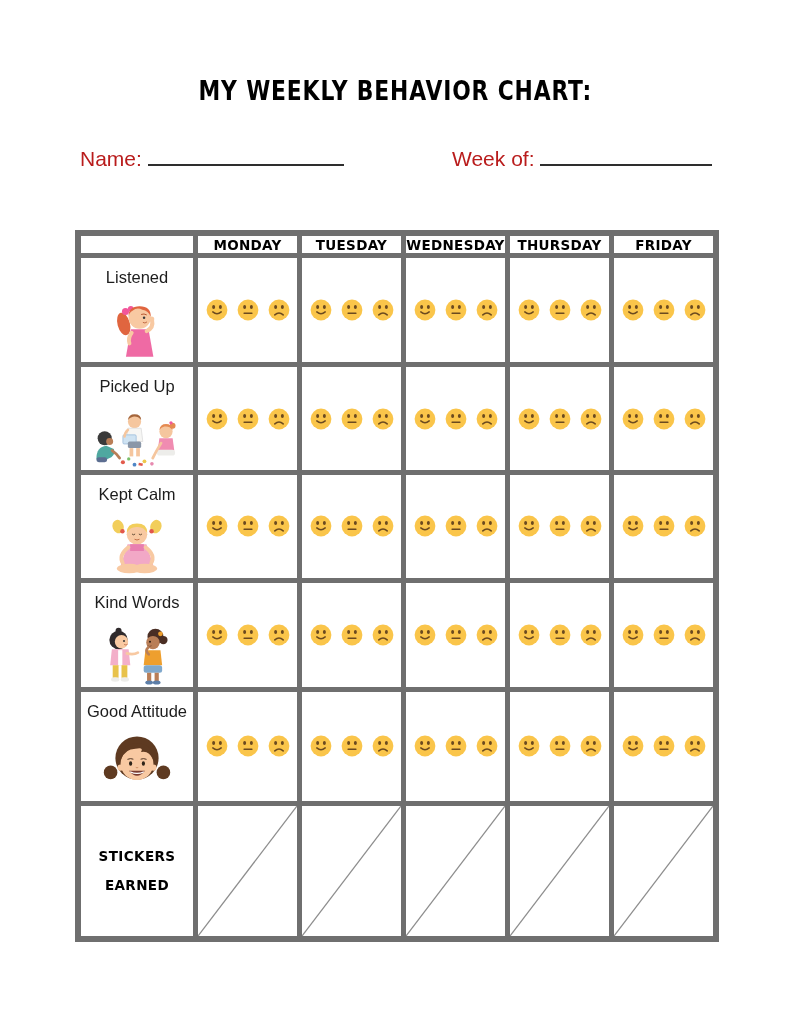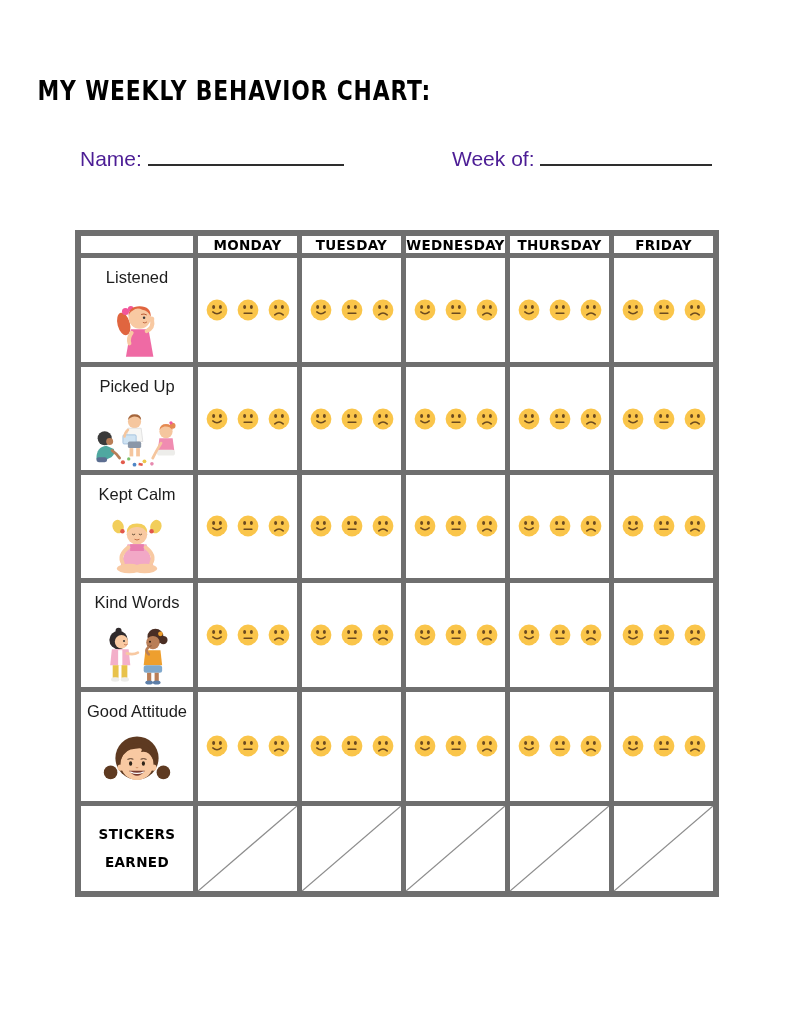--- a/index.html
+++ b/index.html
@@ -1,38 +1,38 @@
 <!DOCTYPE html>
 <html><head>
 <meta charset="utf-8">
 <style>
   html,body{margin:0;padding:0;background:#ffffff;}
   body{width:791px;height:1024px;font-family:"Liberation Sans",sans-serif;}
   .page{position:relative;width:791px;height:1024px;background:#fff;overflow:hidden;}
 
-  .title{position:absolute;top:76px;left:0;width:100%;text-align:left;color:#000;}
+  .title{position:absolute;top:76px;left:0;width:100%;text-align:center;color:#000;}
   .title-inner{display:inline-block;transform:scaleX(.84);transform-origin:center;
     font-family:"DejaVu Sans",sans-serif;font-weight:800;font-size:26px;letter-spacing:1px;}
 
-  .field{position:absolute;top:146px;font-size:21px;color:#4c1d95;white-space:nowrap;}
+  .field{position:absolute;top:146px;font-size:21px;color:#b91c1c;white-space:nowrap;}
   .field-name{left:80px}
   .field-week{left:452px}
   .blank{display:inline-block;border-bottom:2px solid #2e2e2e;height:18px;margin-left:6px;}
   .blank-name{width:196px}
   .blank-week{width:172px}
 
   table.chart{position:absolute;left:75px;top:230px;border-collapse:separate;border-spacing:5px;
     background:#6f6f6f;border:1px solid #6f6f6f;}
   table.chart td,table.chart th{background:#ffffff;padding:0;text-align:center;}
   th.corner{width:110px;}
   th.day-h{width:99px;font-family:"DejaVu Sans",sans-serif;font-weight:800;font-size:13.5px;
     letter-spacing:.3px;color:#000;vertical-align:middle;}
   .tr-head > *{height:17px;}
   .tr-0 > *{height:101px}.tr-1 > *{height:103px}.tr-2 > *{height:96px}
-  .tr-3 > *{height:102px}.tr-4 > *{height:109px}.tr-stk > *{height:85px}
+  .tr-3 > *{height:102px}.tr-4 > *{height:109px}.tr-stk > *{height:130px}
 
   td.label-cell{width:110px;vertical-align:top;padding-top:12px;}
   .row-label{font-size:16.5px;font-weight:500;color:#1d1d1d;line-height:1.35;padding:8px 5px;}
   .illus{display:block;margin:4px auto 0;}
 
   td.emoji-cell{width:99px;vertical-align:middle;}
   td.emoji-cell svg.emoji{display:inline-block;vertical-align:middle;width:22px;height:22px;margin:0 4.5px;}
 
   td.stk-label{vertical-align:middle;}
   .stk-line{font-family:"DejaVu Sans",sans-serif;font-weight:800;font-size:13.5px;

